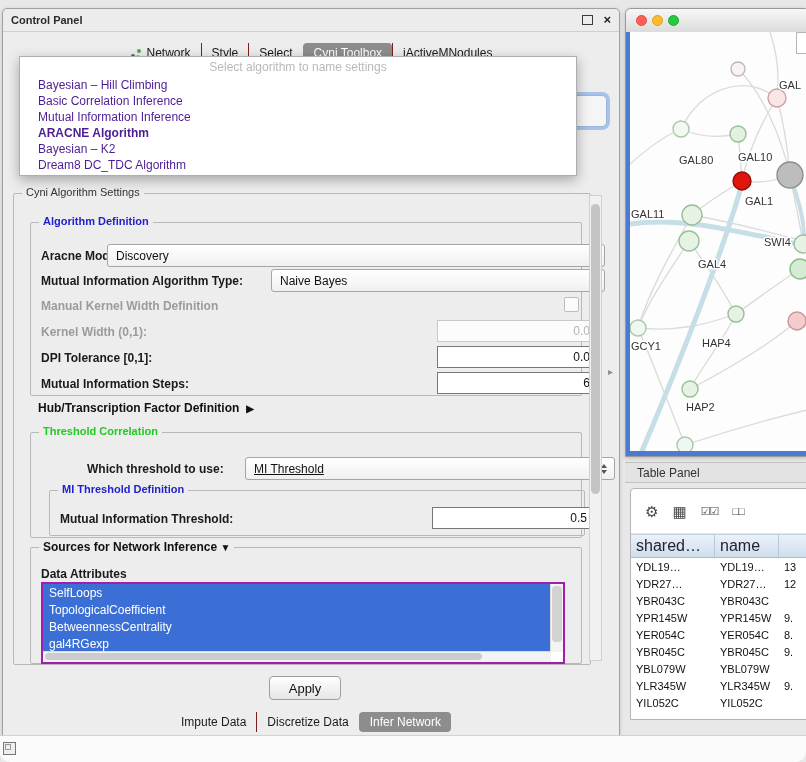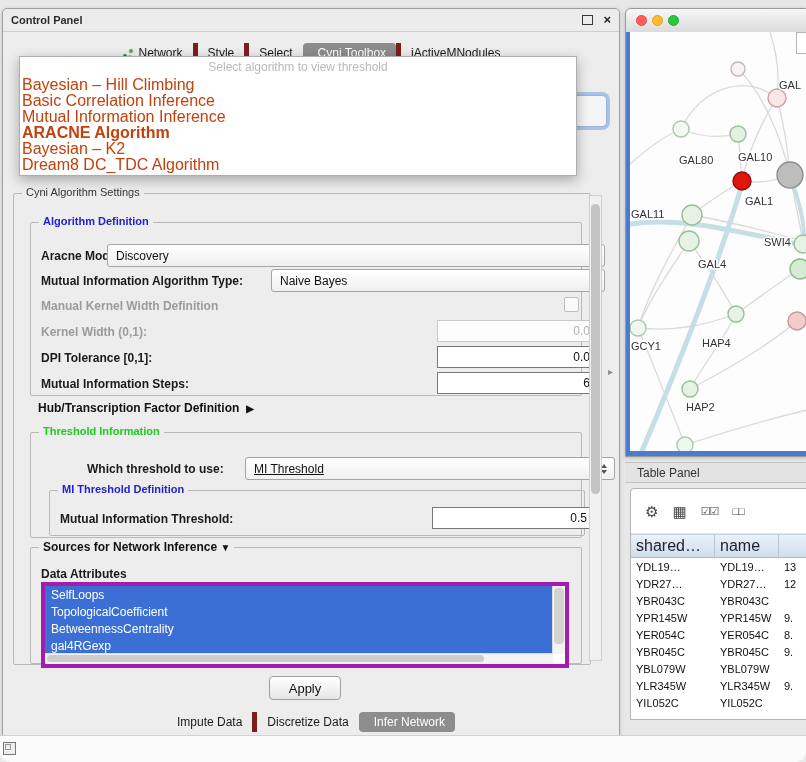--- a/index.html
+++ b/index.html
@@ -14,21 +14,21 @@
       padding:0 8px;border-bottom:1px solid #cfcfcf;background:#ececec;border-radius:5px 5px 0 0;}
   .cp-title{font-size:11px;font-weight:bold;color:#2b2b2b;}
   .win-btns{margin-left:auto;display:flex;align-items:center;gap:10px;}
   .float-ic{width:9px;height:8px;border:1.5px solid #3a3a3a;display:inline-block;background:transparent;}
   .close-ic{font-size:13px;font-weight:bold;color:#222;line-height:10px;}
 
   .tabbar{position:absolute;left:0;right:0;display:flex;align-items:flex-end;justify-content:center;font-size:12px;}
   .tabbar.top{top:30px;height:24px;}
   .tabbar.bottom{top:699px;height:24px;}
   .tab{display:flex;align-items:center;padding:3px 10px;color:#1a1a1a;white-space:nowrap;}
-  .tab + .tab{border-left:5px solid #7f1d1d;}
+  .tab + .tab{border-left:1px solid #7f1d1d;}
   .tab.sel{background:#8d8d8d;color:#fff;border-radius:4px;border-left-color:transparent;}
   .net-glyph{display:inline-block;width:12px;height:11px;margin-right:5px;position:relative;}
   .net-glyph::before{content:"";position:absolute;left:1px;top:6px;width:4px;height:4px;border-radius:50%;
       background:#2e8b2e;box-shadow:6px -5px 0 0 #52a852,5px 1px 0 0 #7cc47c;}
 
   
   .box{position:absolute;border:1px solid #b9b9b9;border-radius:2px;}
   .legend{position:absolute;top:-8px;left:8px;background:#ededed;padding:0 4px;font-size:11px;
           font-weight:bold;white-space:nowrap;color:#222;}
   .legend.plain{font-weight:normal;color:#333;}
@@ -51,21 +51,21 @@
 
   .field{position:absolute;height:20px;background:#fff;border:1px solid #777;display:flex;
          align-items:center;justify-content:flex-end;padding:0 6px;font-size:12px;color:#111;}
   .field.dis{border-color:#c9c9c9;color:#b4b4b4;background:#fcfcfc;}
 
   .checkbox{position:absolute;width:13px;height:13px;border:1px solid #bdbdbd;background:#fbfbfb;border-radius:2px;}
 
   .section-toggle{position:absolute;font-size:12px;font-weight:bold;color:#111;display:flex;align-items:center;gap:7px;}
   .arrow-ic{font-size:10px;color:#111;}
 
-  .src-list{position:absolute;background:#ffffff;border:4px solid #a21caf;overflow:hidden;}
+  .src-list{position:absolute;background:#ffffff;border:2px solid #a21caf;overflow:hidden;}
   .src-row{height:17px;display:flex;align-items:center;padding-left:6px;font-size:12px;
            width:calc(100% - 12px);box-sizing:border-box;}
   .src-row.sel{background:#3b6fd6;color:#fff;}
   .src-vscroll{position:absolute;right:0;top:0;bottom:10px;width:12px;background:#f3f3f3;border-left:1px solid #dcdcdc;}
   .src-vthumb{position:absolute;left:1px;right:1px;top:2px;height:56px;background:#d2d2d2;border-radius:4px;}
   .src-hscroll{position:absolute;left:0;right:12px;bottom:0;height:10px;background:#f3f3f3;border-top:1px solid #dcdcdc;}
   .src-hthumb{position:absolute;left:2px;top:1px;height:7px;width:86%;background:#cccccc;border-radius:4px;}
 
   .main-scrollbar{position:absolute;left:586px;top:186px;width:13px;height:466px;background:#f1f1f1;
                   border:1px solid #d0d0d0;box-sizing:border-box;}
@@ -75,21 +75,21 @@
              justify-content:center;font-size:13px;color:#111;background:linear-gradient(#ffffff,#e6e6e6);
              border:1px solid #9e9e9e;border-radius:4px;}
 
   .split-arrow{position:absolute;left:605px;top:357px;font-size:10px;color:#8d8d8d;}
 
   
   .dd{position:absolute;left:16px;top:47px;width:556px;height:118px;background:#fff;
       border:1px solid #aeaeae;box-shadow:0 4px 12px rgba(0,0,0,.3);z-index:30;}
   .dd-placeholder{height:20px;display:flex;align-items:center;justify-content:center;
                   color:#b9b9b9;font-size:12px;}
-  .dd-item{height:16px;display:flex;align-items:center;padding-left:2px;font-size:16px;color:#c2410c;}
+  .dd-item{height:16px;display:flex;align-items:center;padding-left:18px;font-size:12px;color:#4c1d95;}
   .dd-item.sel{font-weight:bold;}
 
   .combo-fragment{position:absolute;left:566px;top:86px;width:36px;height:30px;background:#f5f5f5;
       border:1px solid #9ab4dd;border-radius:5px;box-shadow:0 0 0 3px rgba(110,160,230,.55);z-index:5;}
 
   
   .netwin{position:absolute;left:625px;top:8px;width:181px;height:447px;background:#fff;
           border:1px solid #9a9a9a;border-radius:6px 0 0 0;box-shadow:0 1px 4px rgba(0,0,0,.2);}
   .net-titlebar{position:absolute;left:0;right:0;top:0;height:23px;border-radius:6px 0 0 0;
       background:linear-gradient(#f7f7f7,#dcdcdc);border-bottom:1px solid #b0b0b0;}
@@ -199,21 +199,21 @@
         <span class="lbl" style="left:10px;top:154px;">Mutual Information Steps:</span>
         <div class="field" style="left:406px;top:149px;width:146px;">6</div>
       </div>
 
       <div class="section-toggle" style="left:24px;top:207px;">
         <span>Hub/Transcription Factor Definition</span>
         <span class="arrow-ic">▶</span>
       </div>
 
       <div class="box" style="left:16px;top:238px;width:550px;height:104px;">
-        <span class="legend green">Threshold Information</span>
+        <span class="legend green">Threshold Correlation</span>
 
         <span class="lbl" style="left:56px;top:29px;">Which threshold to use:</span>
         <div class="combo" style="left:214px;top:24px;width:338px;text-decoration:underline;">
           <span>MI Threshold</span>
           <span class="stepper">
               <span class="tri-up"></span>
               <span class="tri-dn"></span>
             </span>
         </div>
 
@@ -261,21 +261,21 @@
         <div class="tab sel">
           <span>Infer Network</span>
         </div>
       </div>
 
     <span class="split-arrow">▸</span>
 
     <div class="combo-fragment"></div>
 
     <div class="dd">
-      <div class="dd-placeholder">Select algorithm to view threshold</div>
+      <div class="dd-placeholder">Select algorithm to name settings</div>
       <div>
           <div class="dd-item">Bayesian – Hill Climbing</div>
           <div class="dd-item">Basic Correlation Inference</div>
           <div class="dd-item">Mutual Information Inference</div>
           <div class="dd-item sel">ARACNE Algorithm</div>
           <div class="dd-item">Bayesian – K2</div>
           <div class="dd-item">Dream8 DC_TDC Algorithm</div>
         </div>
     </div>
   </section>

